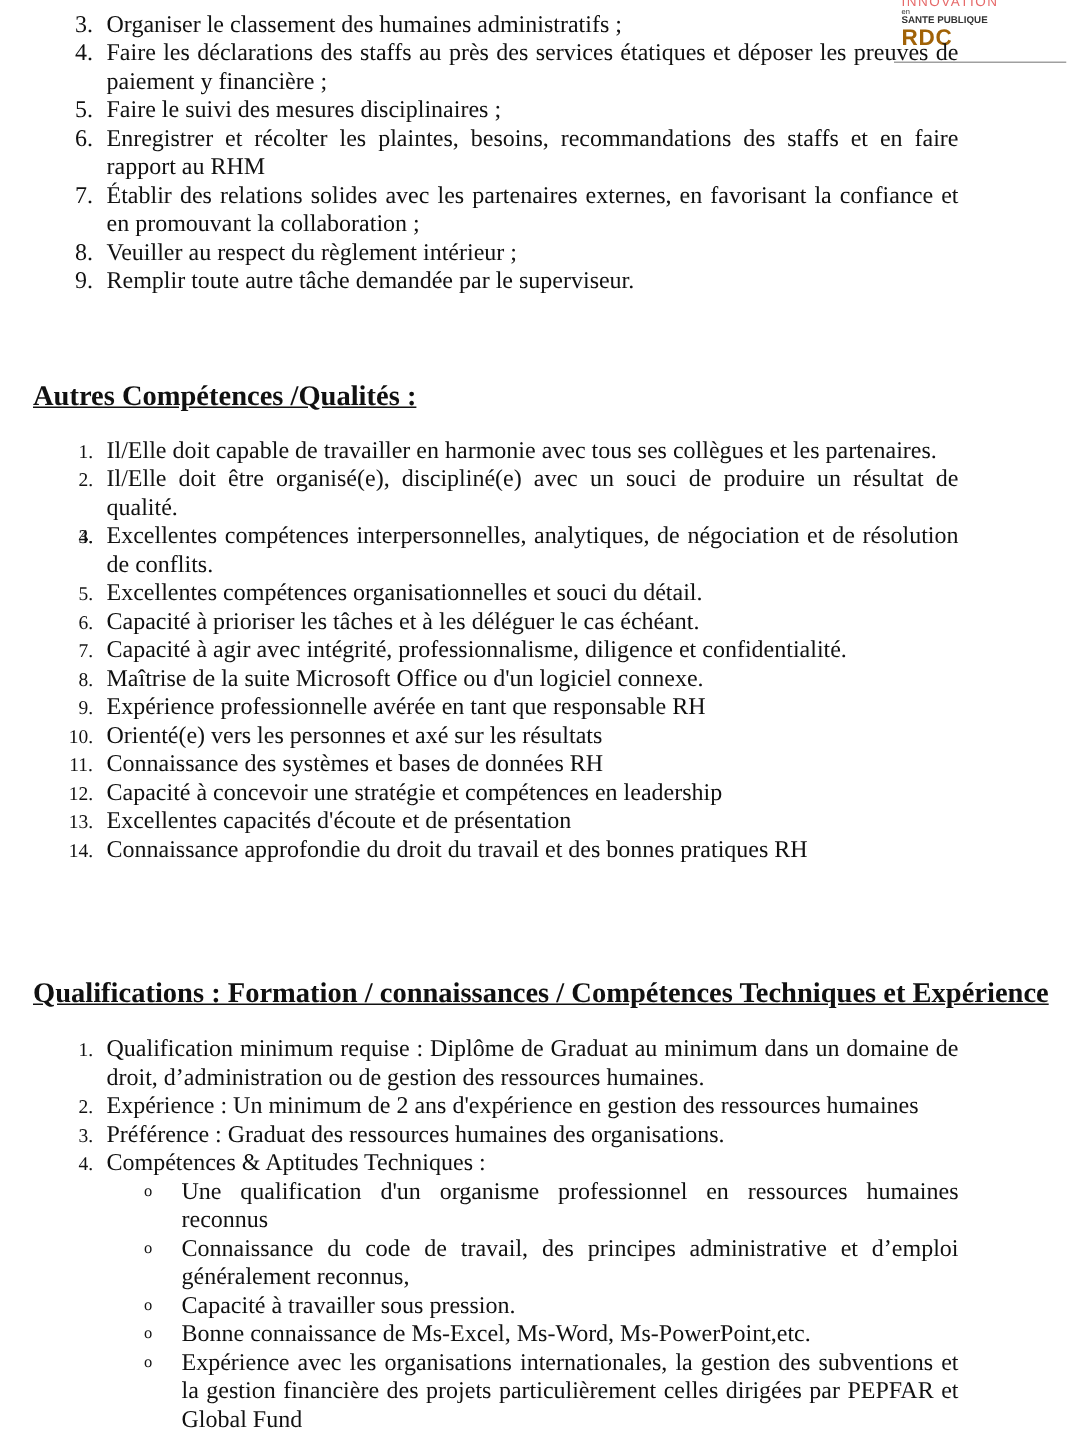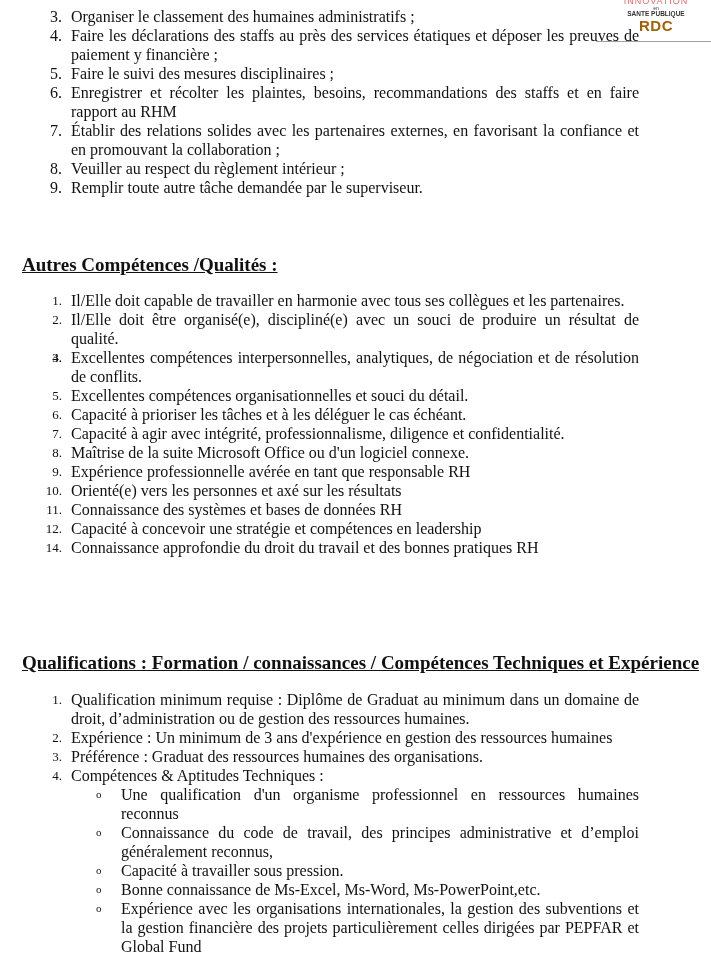--- a/index.html
+++ b/index.html
@@ -3,21 +3,21 @@
 <meta charset="utf-8">
 <style>
   html, body { margin: 0; padding: 0; background: #ffffff; }
   body {
     width: 711px; height: 965px; overflow: hidden; position: relative;
     font-family: "Liberation Serif", "DejaVu Serif", serif;
     color: #111111;
   }
   .logo {
     position: absolute; right: 0; top: 0; width: 110px; height: 40px;
-    text-align: center; line-height: 1;
+    line-height: 1;
   }
   .logo .l1 { font-family: "Liberation Sans", sans-serif; color: #e66a6a; font-size: 9px; letter-spacing: 1px; margin-top: -3px; }
   .logo .l2 { font-family: "Liberation Sans", sans-serif; color: #333; font-size: 5px; }
   .logo .l3 { font-family: "Liberation Sans", sans-serif; color: #333; font-size: 6.5px; font-weight: bold; }
   .logo .l4 { font-family: "Liberation Sans", sans-serif; color: #a16207; font-size: 15px; font-weight: 900; letter-spacing: 0.5px; }
   .logo-line { position: absolute; left: 596px; top: 41px; width: 115px; height: 1px; background: #a0a0a0; }
 
   .section { position: absolute; left: 0; width: 711px; }
   ol, ul { margin: 0; padding: 0; list-style: none; }
   .item { position: relative; font-size: 16px; line-height: 19px; text-align: justify; }
@@ -123,37 +123,41 @@
       </li>
     <li class="item">
         <span class="num small">11.</span>
         <span class="txt">Connaissance des systèmes et bases de données RH</span>
       </li>
     <li class="item">
         <span class="num small">12.</span>
         <span class="txt">Capacité à concevoir une stratégie et compétences en leadership</span>
       </li>
     <li class="item">
+        <span class="num small">13.</span>
+        <span class="txt">Excellentes capacités d'écoute et de présentation</span>
+      </li>
+    <li class="item">
         <span class="num small">14.</span>
         <span class="txt">Connaissance approfondie du droit du travail et des bonnes pratiques RH</span>
       </li>
   </ol>
 </div>
 
 <div class="heading" style="top:653px;">Qualifications : Formation / connaissances / Compétences Techniques et Expérience</div>
 
 <div class="section" style="top:690px;">
   <ol>
     <li class="item">
       <span class="num small">1.</span>
       <span class="txt"><span class="bold">Qualification minimum requise</span><span> : Diplôme de Graduat au minimum dans un domaine de droit, d’administration ou de gestion des ressources humaines.</span></span>
     </li>
     <li class="item">
       <span class="num small">2.</span>
-      <span class="txt"><span class="bold">Expérience :</span><span> Un minimum de 3 ans d'expérience en gestion des ressources humaines</span></span>
+      <span class="txt"><span class="bold">Expérience :</span><span> Un minimum de 2 ans d'expérience en gestion des ressources humaines</span></span>
     </li>
     <li class="item">
       <span class="num small">3.</span>
       <span class="txt"><span class="bold">Préférence :</span><span> Graduat des ressources humaines des organisations.</span></span>
     </li>
     <li class="item">
       <span class="num small">4.</span>
       <span class="txt"><span class="bold">Compétences &amp; Aptitudes Techniques :</span></span>
     </li>
   </ol>

